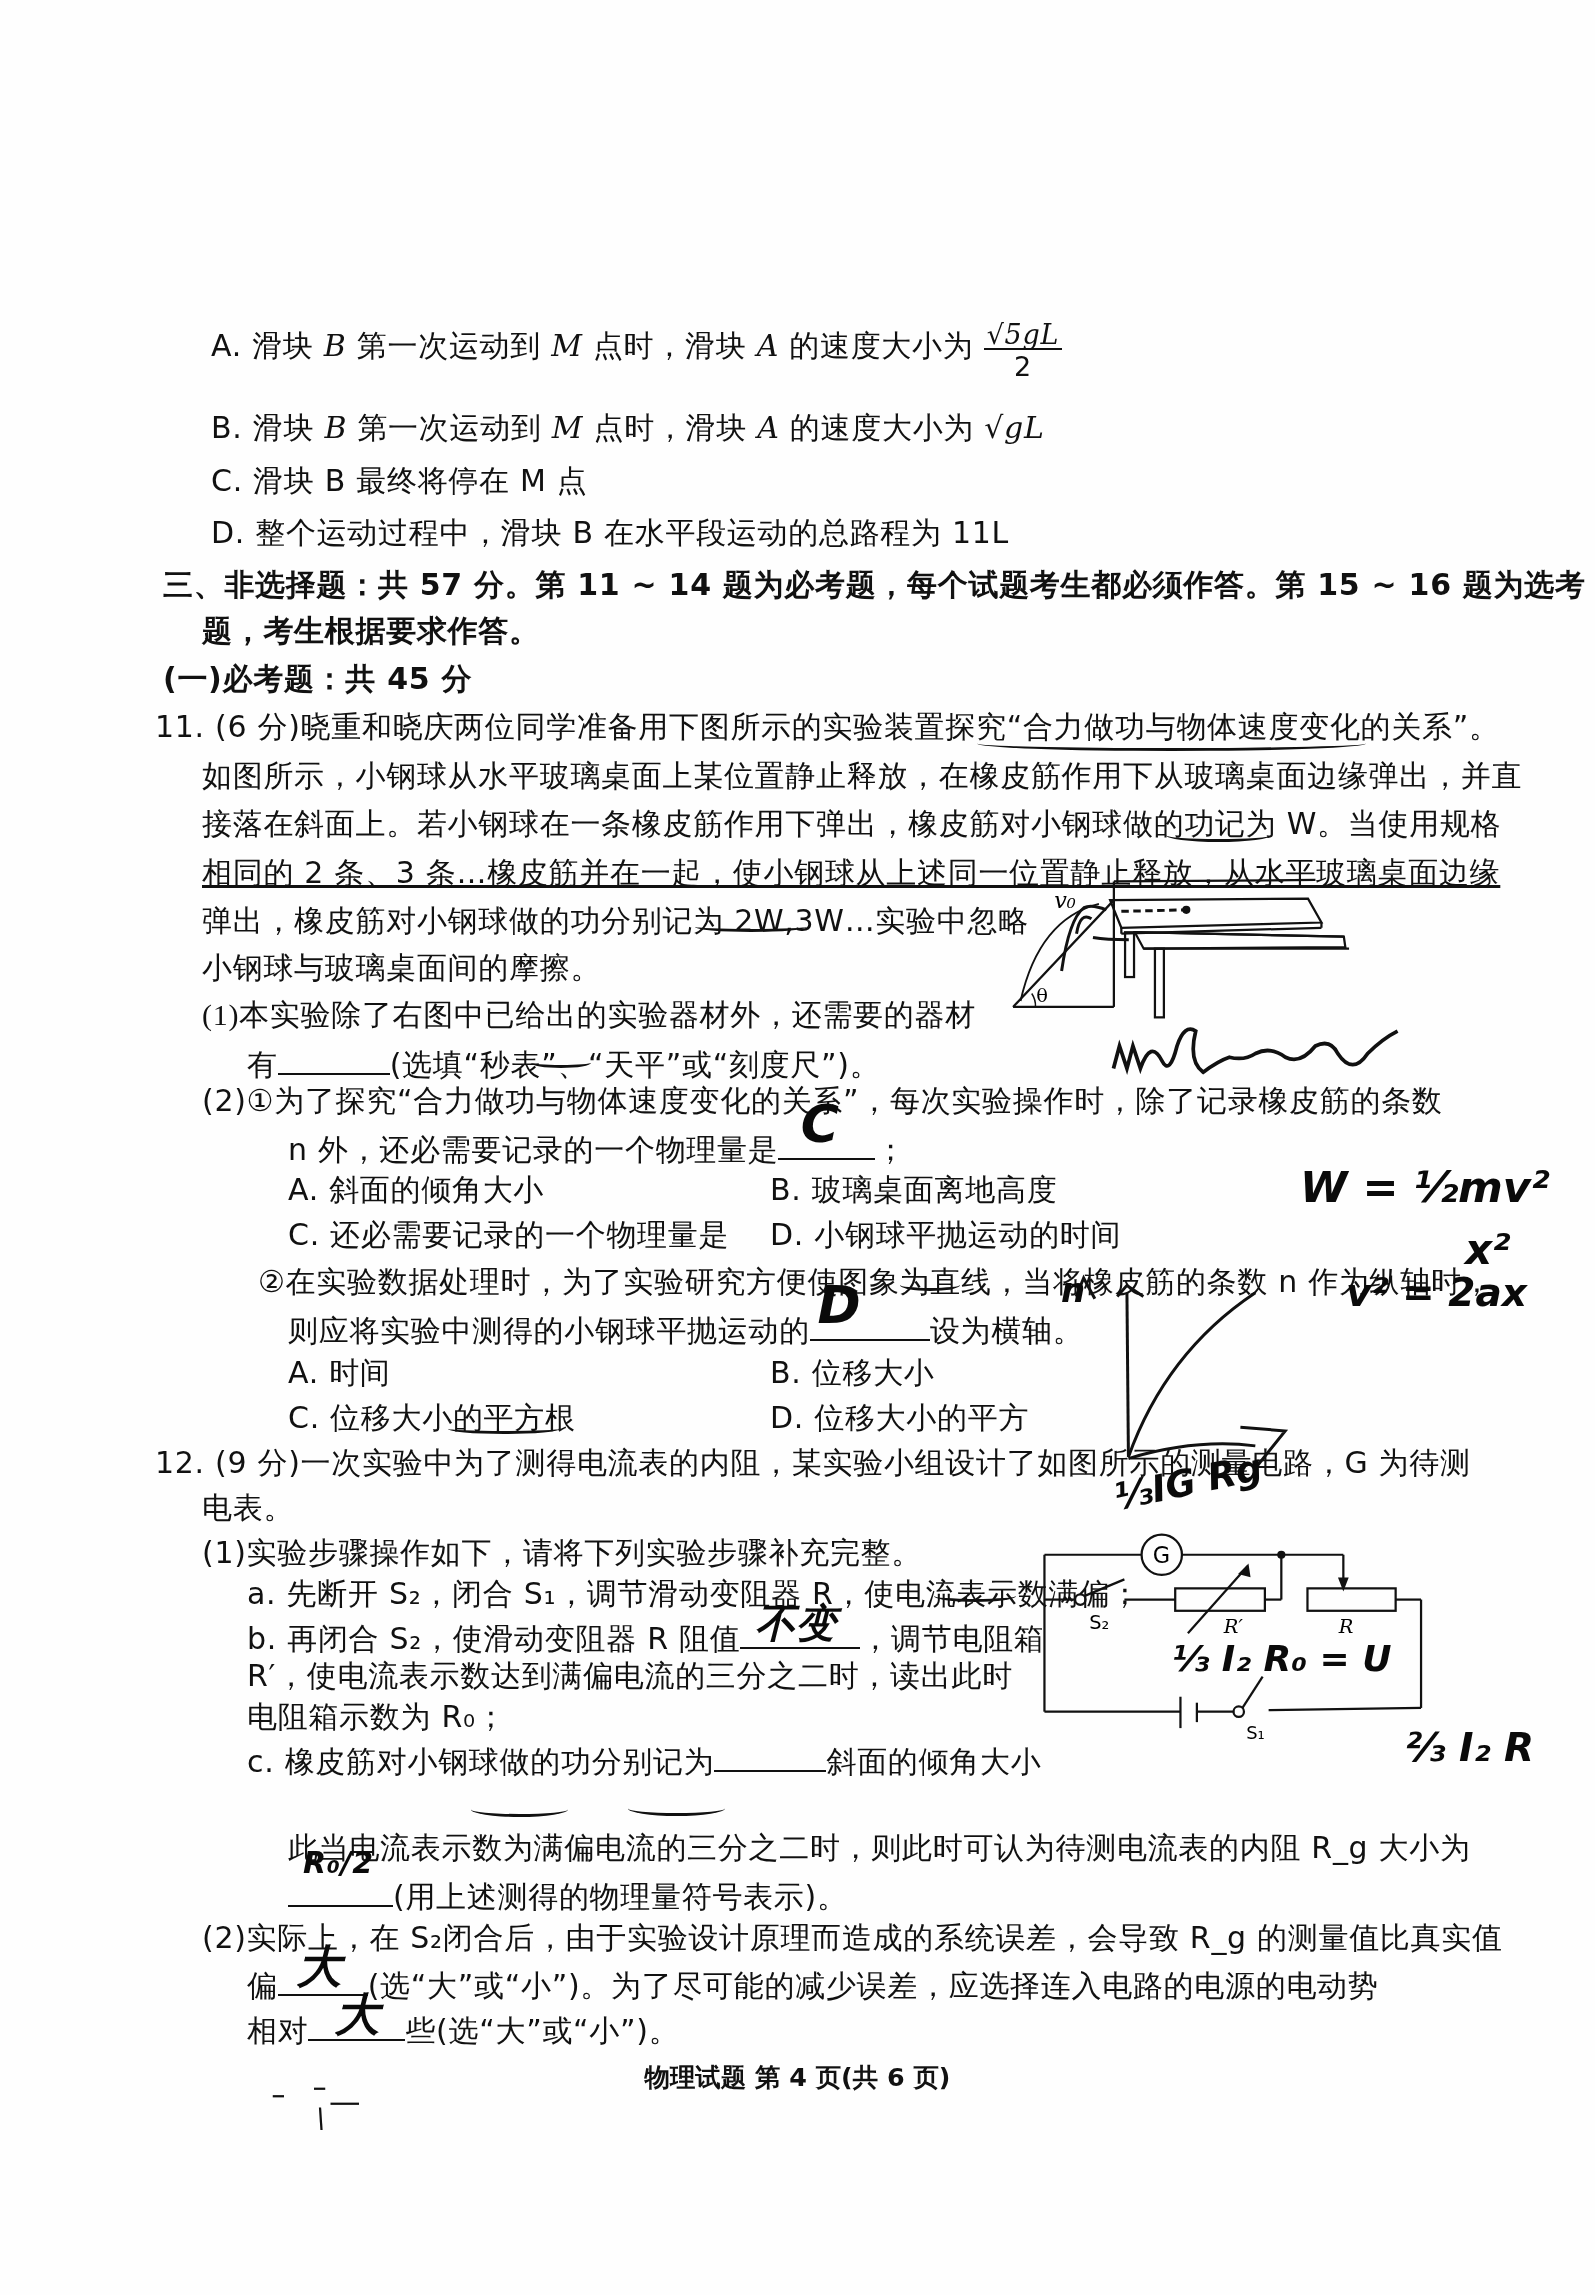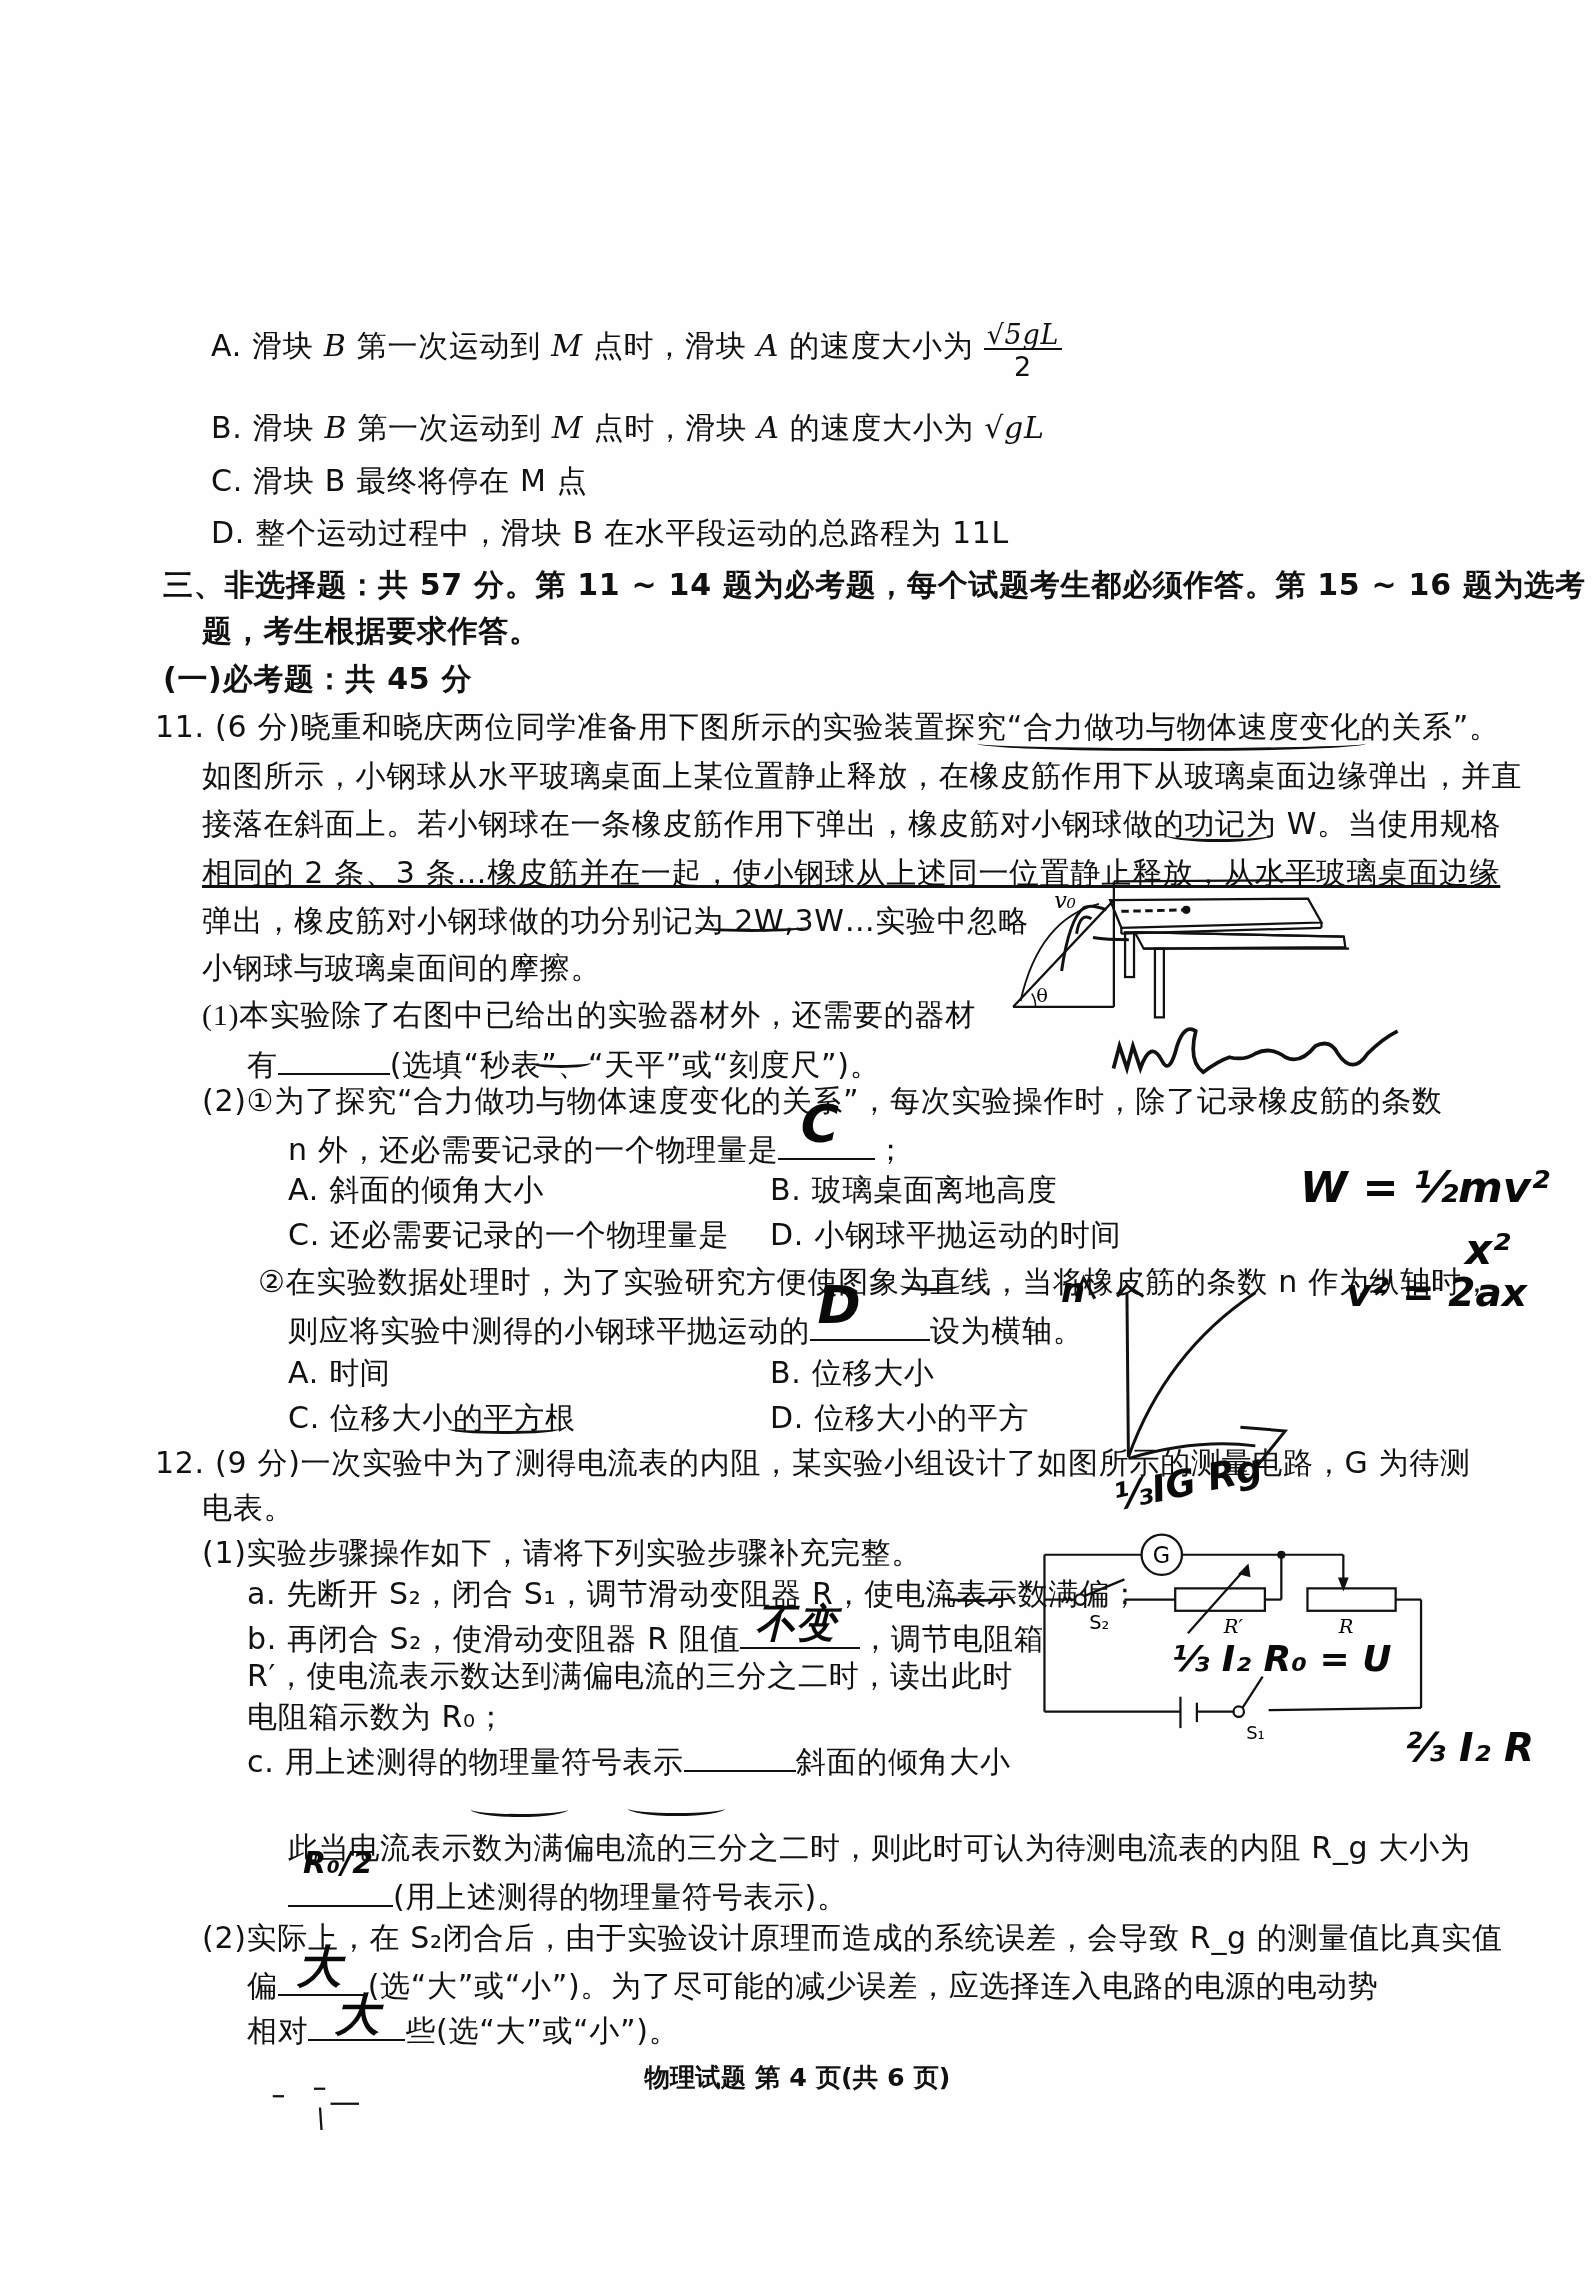--- a/index.html
+++ b/index.html
@@ -148,21 +148,21 @@
   <div class="line" style="left:202px; top:1487px;">电表。</div>
   <div class="line" style="left:202px; top:1532px;">(1)实验步骤操作如下，请将下列实验步骤补充完整。</div>
   <div class="line" style="left:247px; top:1573px;">a. 先断开 S₂，闭合 S₁，调节滑动变阻器 R，使电流表示数满偏；</div>
   <div class="underline-hw" style="left:934px; top:1590px; width:82px; height:9px;"></div>
   <div class="line" style="left:247px; top:1614px;">
     <span>b. 再闭合 S₂，使滑动变阻器 R 阻值</span><span class="blank" style="width:120px;"><span class="hw" style="font-size:40px; left:15px; top:-12px; position:absolute;">不变</span></span><span>，调节电阻箱</span>
   </div>
   <div class="line" style="left:247px; top:1655px;">R′，使电流表示数达到满偏电流的三分之二时，读出此时</div>
   <div class="line" style="left:247px; top:1696px;">电阻箱示数为 R₀；</div>
   <div class="line" style="left:247px; top:1737px;">
-    <span>c. 用上述测得的物理量符号表示</span><span class="blank" style="width:112px;"></span><span>斜面的倾角大小</span>
+    <span>c. 橡皮筋对小钢球做的功分别记为</span><span class="blank" style="width:112px;"></span><span>斜面的倾角大小</span>
   </div>
   <div class="underline-hw" style="left:471px; top:1802px; width:97px; height:12px;"></div>
   <div class="underline-hw" style="left:628px; top:1801px; width:97px; height:12px;"></div>
   <div class="line" style="left:288px; top:1827px;">此当电流表示数为满偏电流的三分之二时，则此时可认为待测电流表的内阻 R_g 大小为</div>
   <div class="line" style="left:288px; top:1872px;">
     <span class="blank" style="width:105px;"><span class="hw" style="font-size:30px; left:15px; top:-30px; position:absolute;">R₀/2</span></span><span>(用上述测得的物理量符号表示)。</span>
   </div>
 
   <svg style="left:1031px; top:1465px;" width="538" height="314" viewBox="0 0 720 420">
     <g stroke="#111" stroke-width="3" fill="none">

